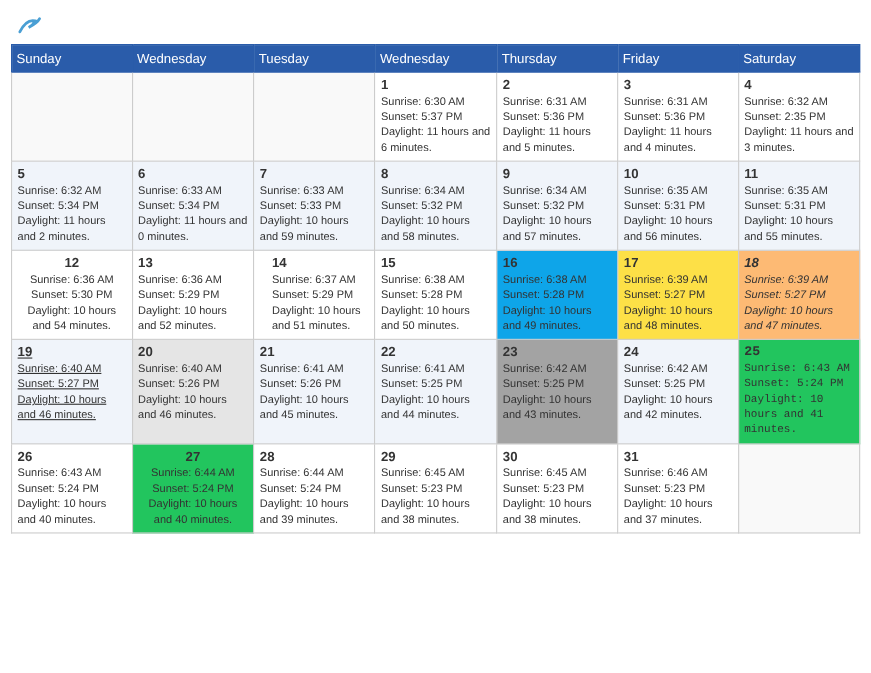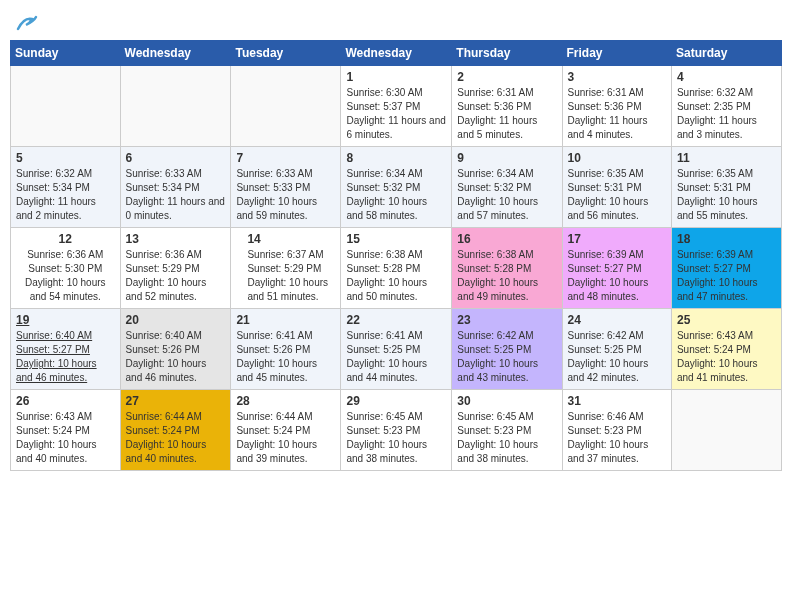--- a/index.html
+++ b/index.html
@@ -44,21 +44,21 @@
       color: #333;
     }
     .calendar {
       width: 100%;
       border-collapse: collapse;
     }
     .calendar th {
       background: #2a5caa;
       color: #fff;
       font-size: 12px;
-      font-weight: bold;
+      font-weight: normal;
       padding: 5px 4px;
       text-align: left;
       border: 1px solid #2a5caa;
     }
     .calendar td {
       border: 1px solid #ccc;
       vertical-align: top;
       padding: 4px 5px;
       width: 113px;
       min-height: 70px;
@@ -242,37 +242,37 @@
         </div>
         </td>
         <td style="background: rgb(255, 255, 255);">
           <span class="day-num">15</span>
         <div class="day-detail">
           <span>Sunrise: 6:38 AM</span><br>
           <span>Sunset: 5:28 PM</span><br>
           <span>Daylight: 10 hours and 50 minutes.</span>
         </div>
         </td>
-        <td style="background: #f9a8d4;">
+        <td style="background: #0ea5e9;">
           <span class="day-num">16</span>
         <div class="day-detail">
           <span>Sunrise: 6:38 AM</span><br>
           <span>Sunset: 5:28 PM</span><br>
           <span>Daylight: 10 hours and 49 minutes.</span>
         </div>
         </td>
-        <td style="background: #f0abfc;">
+        <td style="background: #fde047;">
           <span class="day-num">17</span>
         <div class="day-detail">
           <span>Sunrise: 6:39 AM</span><br>
           <span>Sunset: 5:27 PM</span><br>
           <span>Daylight: 10 hours and 48 minutes.</span>
         </div>
         </td>
-        <td style="background: #0ea5e9;">
+        <td style="background: #fdba74; font-style: italic;">
           <span class="day-num">18</span>
         <div class="day-detail">
           <span>Sunrise: 6:39 AM</span><br>
           <span>Sunset: 5:27 PM</span><br>
           <span>Daylight: 10 hours and 47 minutes.</span>
         </div>
         </td>
       </tr>
       <tr>
         <td style="background: rgb(240, 244, 250); text-decoration: underline;">
@@ -300,55 +300,55 @@
         </div>
         </td>
         <td style="background: rgb(240, 244, 250); margin-top: 32px;">
           <span class="day-num">22</span>
         <div class="day-detail">
           <span>Sunrise: 6:41 AM</span><br>
           <span>Sunset: 5:25 PM</span><br>
           <span>Daylight: 10 hours and 44 minutes.</span>
         </div>
         </td>
-        <td style="background: #c4b5fd;">
+        <td style="background: #a3a3a3;">
           <span class="day-num">23</span>
         <div class="day-detail">
           <span>Sunrise: 6:42 AM</span><br>
           <span>Sunset: 5:25 PM</span><br>
           <span>Daylight: 10 hours and 43 minutes.</span>
         </div>
         </td>
         <td style="background: rgb(240, 244, 250);">
           <span class="day-num">24</span>
         <div class="day-detail">
           <span>Sunrise: 6:42 AM</span><br>
           <span>Sunset: 5:25 PM</span><br>
           <span>Daylight: 10 hours and 42 minutes.</span>
         </div>
         </td>
-        <td style="background: #fef9c3;">
+        <td style="background: #22c55e; font-family: Liberation Mono, monospace;">
           <span class="day-num">25</span>
         <div class="day-detail">
           <span>Sunrise: 6:43 AM</span><br>
           <span>Sunset: 5:24 PM</span><br>
           <span>Daylight: 10 hours and 41 minutes.</span>
         </div>
         </td>
       </tr>
       <tr>
         <td style="background: rgb(255, 255, 255);">
           <span class="day-num">26</span>
         <div class="day-detail">
           <span>Sunrise: 6:43 AM</span><br>
           <span>Sunset: 5:24 PM</span><br>
           <span>Daylight: 10 hours and 40 minutes.</span>
         </div>
         </td>
-        <td style="background: #eab308;">
+        <td style="background: #22c55e; text-align: center;">
           <span class="day-num">27</span>
         <div class="day-detail">
           <span>Sunrise: 6:44 AM</span><br>
           <span>Sunset: 5:24 PM</span><br>
           <span>Daylight: 10 hours and 40 minutes.</span>
         </div>
         </td>
         <td style="background: rgb(255, 255, 255);">
           <span class="day-num">28</span>
         <div class="day-detail">

